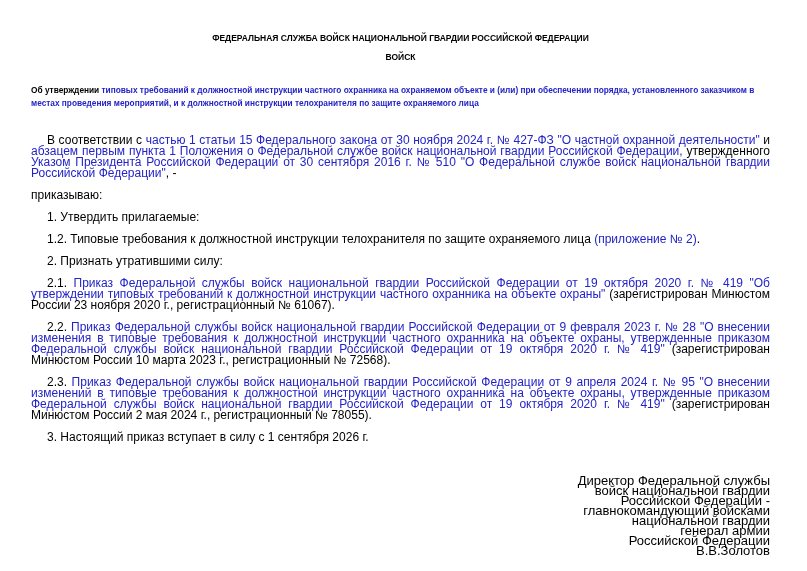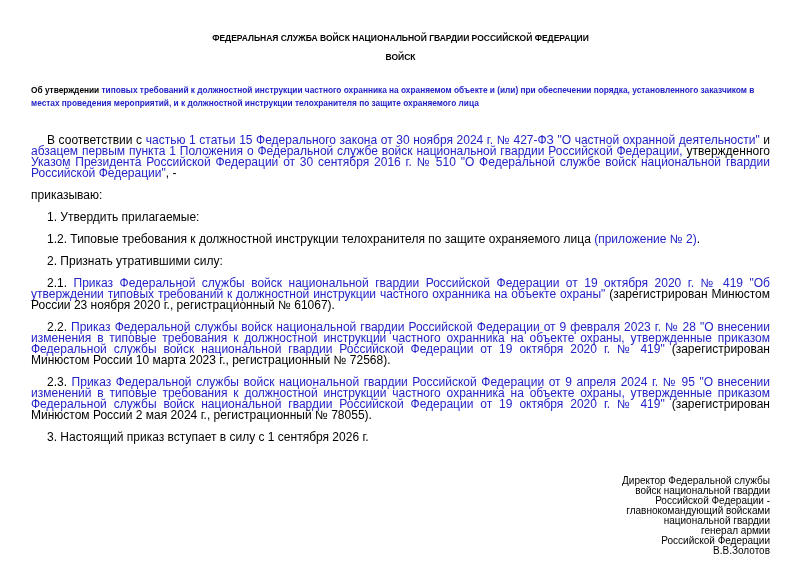--- a/index.html
+++ b/index.html
@@ -40,21 +40,21 @@
   }
   .p-intro { margin-top: 25px; }
   .noindent { text-indent: 0; text-align: left; }
 
   .lnk { color: var(--link); cursor: pointer; }
   .txt { color: var(--ink); }
 
   .sig {
     margin-top: 33px;
     text-align: right;
-    font-size: 10px;
+    font-size: 13px;
     line-height: 10px;
   }
   .sig div { margin: 0; }
 </style>
 </head>
 <body>
 
 <div class="doc">
 
   <p class="hdr org">ФЕДЕРАЛЬНАЯ СЛУЖБА ВОЙСК НАЦИОНАЛЬНОЙ ГВАРДИИ РОССИЙСКОЙ ФЕДЕРАЦИИ</p>

